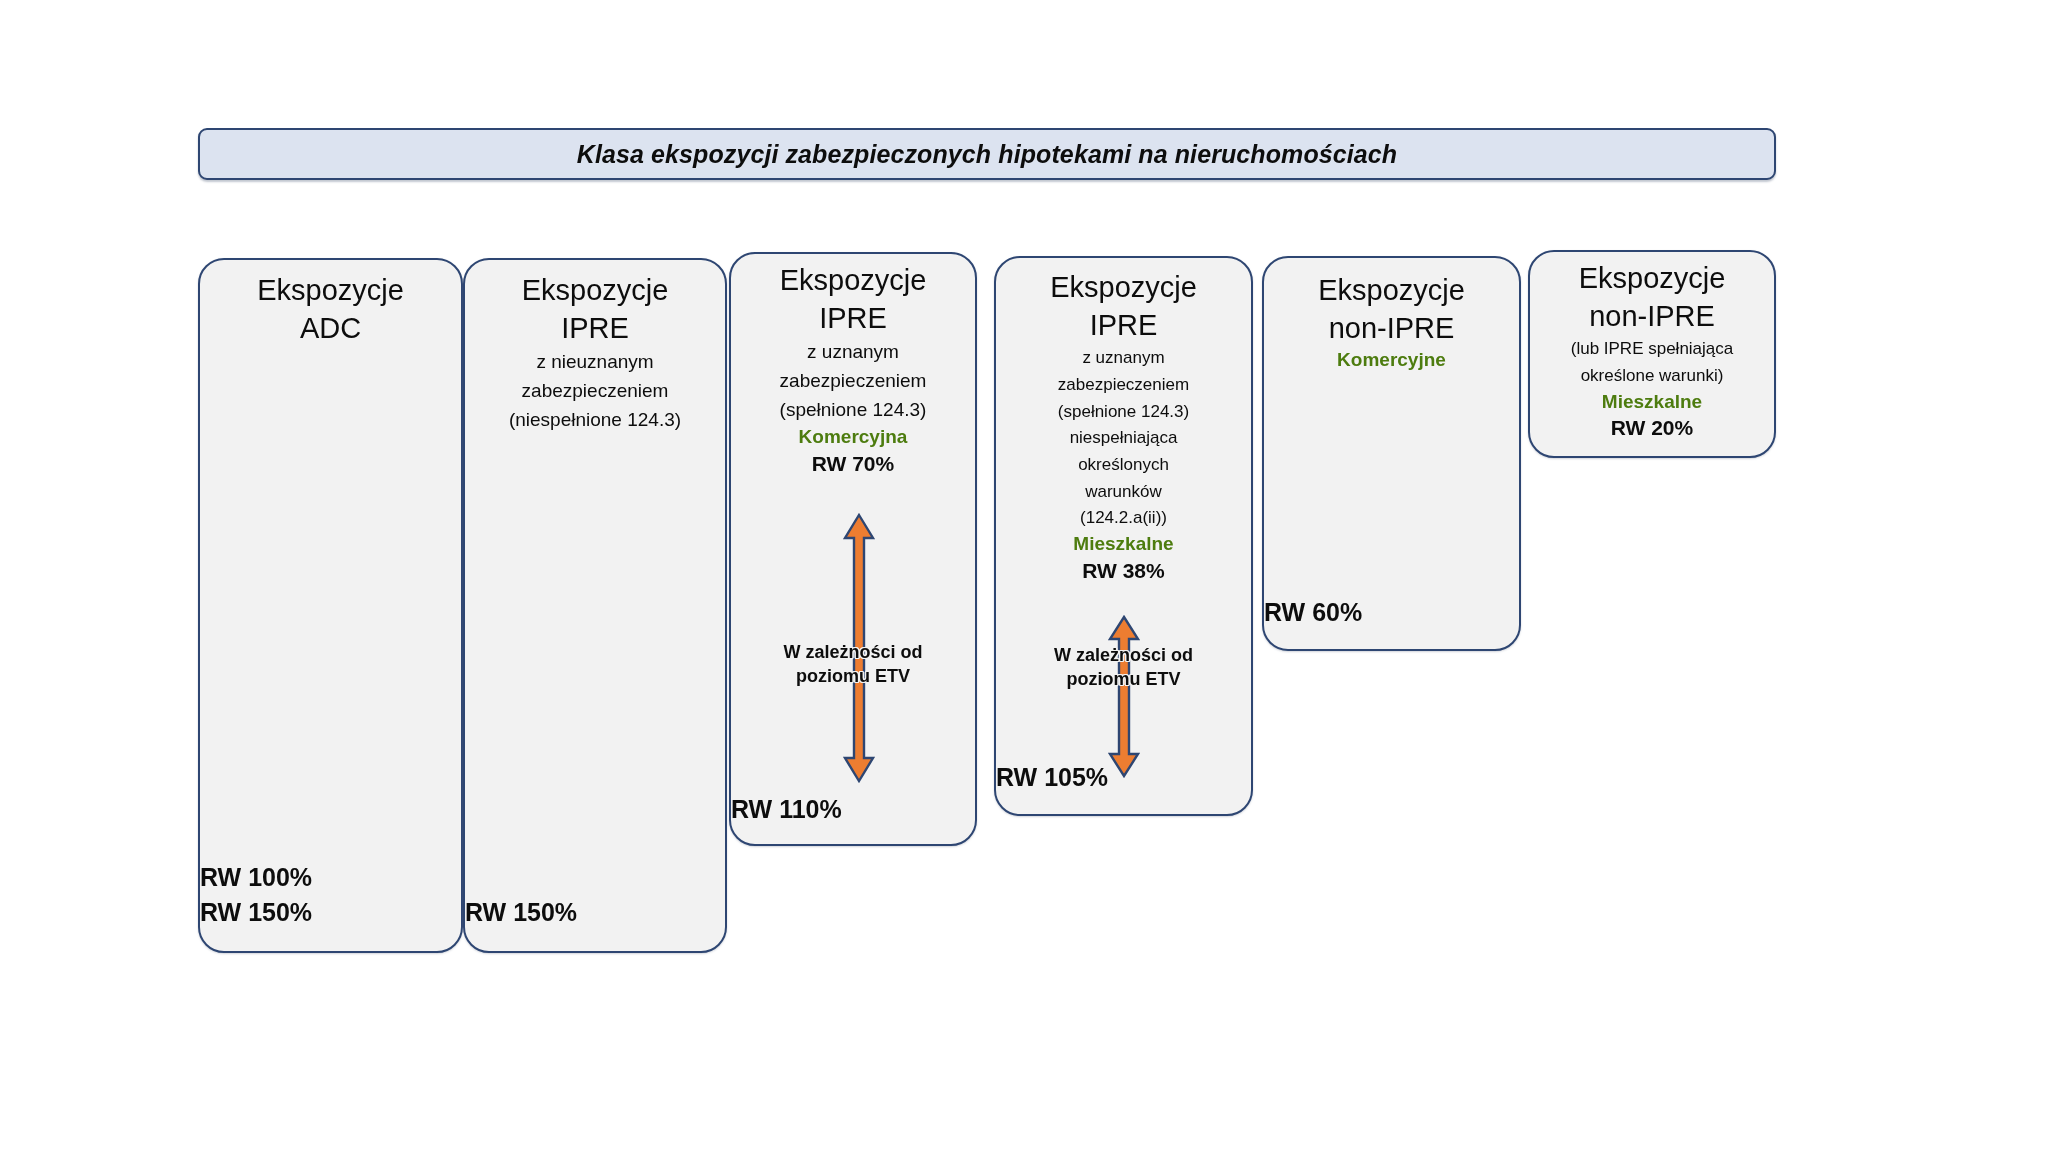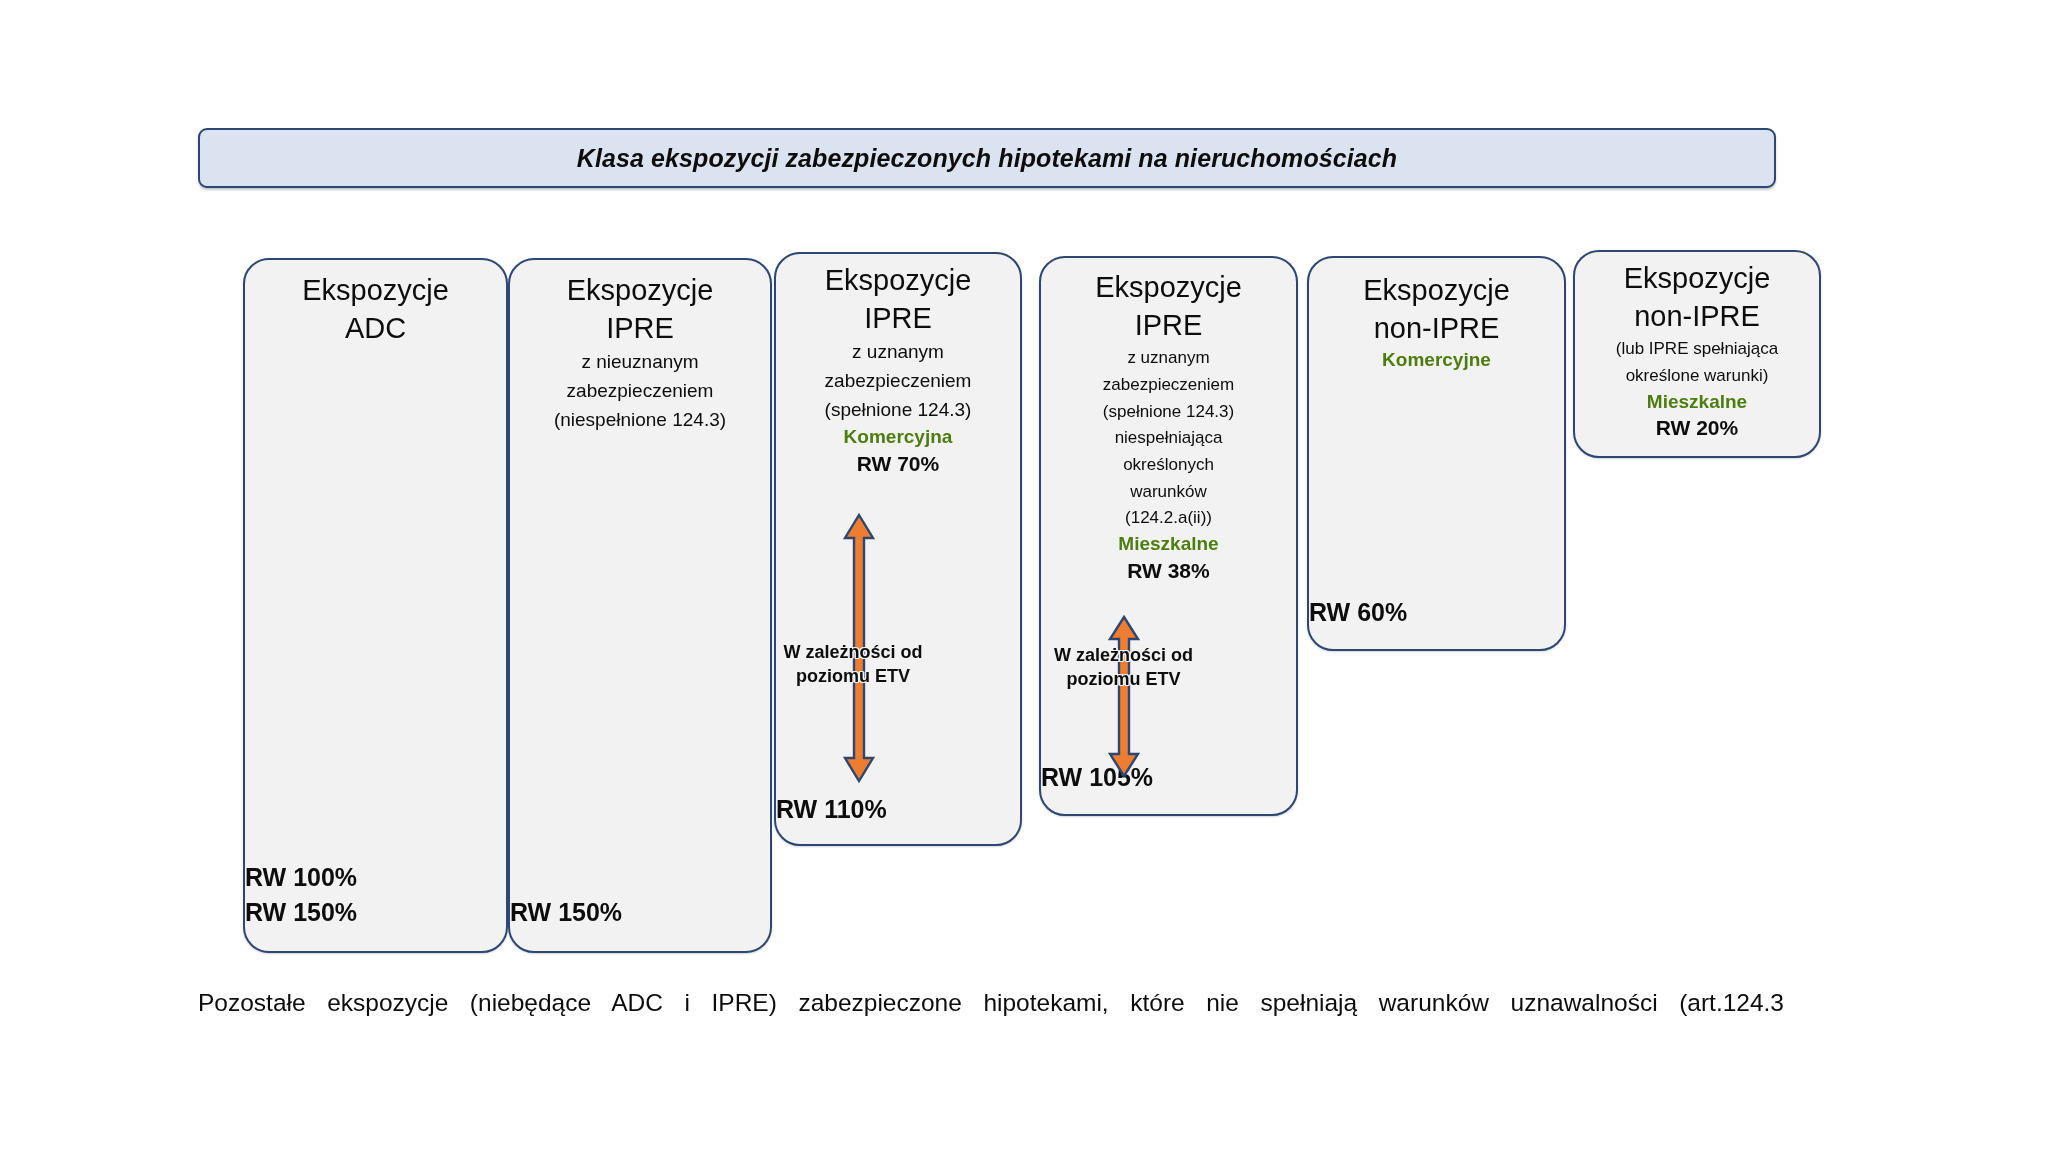--- a/index.html
+++ b/index.html
@@ -15,21 +15,21 @@
     overflow: hidden;
     position: relative;
   }
 
   
   #title-banner {
     position: absolute;
     left: 198px;
     top: 128px;
     width: 1578px;
-    height: 60px;
+    height: 52px;
     background: #dce3f0;
     border: 2px solid #2e4672;
     border-radius: 9px;
     box-shadow: 0 2px 2px rgba(120,130,150,0.45);
     display: flex;
     align-items: center;
     justify-content: center;
     box-sizing: border-box;
   }
   #title-banner .title-text {
@@ -44,21 +44,20 @@
   
   .box {
     position: absolute;
     background: #f2f2f2;
     border: 2.5px solid #2e4672;
     border-radius: 26px;
     box-sizing: border-box;
     box-shadow: 0 1px 2px rgba(120,130,150,0.35);
     text-align: center;
     overflow: hidden;
-    margin-left: 45px;
   }
   .box .pad {
     padding: 12px 8px 0 8px;
   }
   .hdr {
     font-size: 29px;
     line-height: 1.3;
     color: #0d0d0d;
     font-weight: normal;
   }
@@ -237,14 +236,13 @@
     <div class="hdr">Ekspozycje</div>
     <div class="hdr">non-IPRE</div>
     <div class="sub small">(lub IPRE spełniająca</div>
     <div class="sub small">określone warunki)</div>
     <div class="emph">Mieszkalne</div>
     <div class="rwbig">RW 20%</div>
   </div>
 </div>
 
 <div id="footer-note">
-  <span class="ln j">Pozostałe ekspozycje (niebędące ADC i IPRE) zabezpieczone hipotekami, które nie spełniają warunków uznawalności (art.124.3</span>
 </div>
 
 </body></html>

